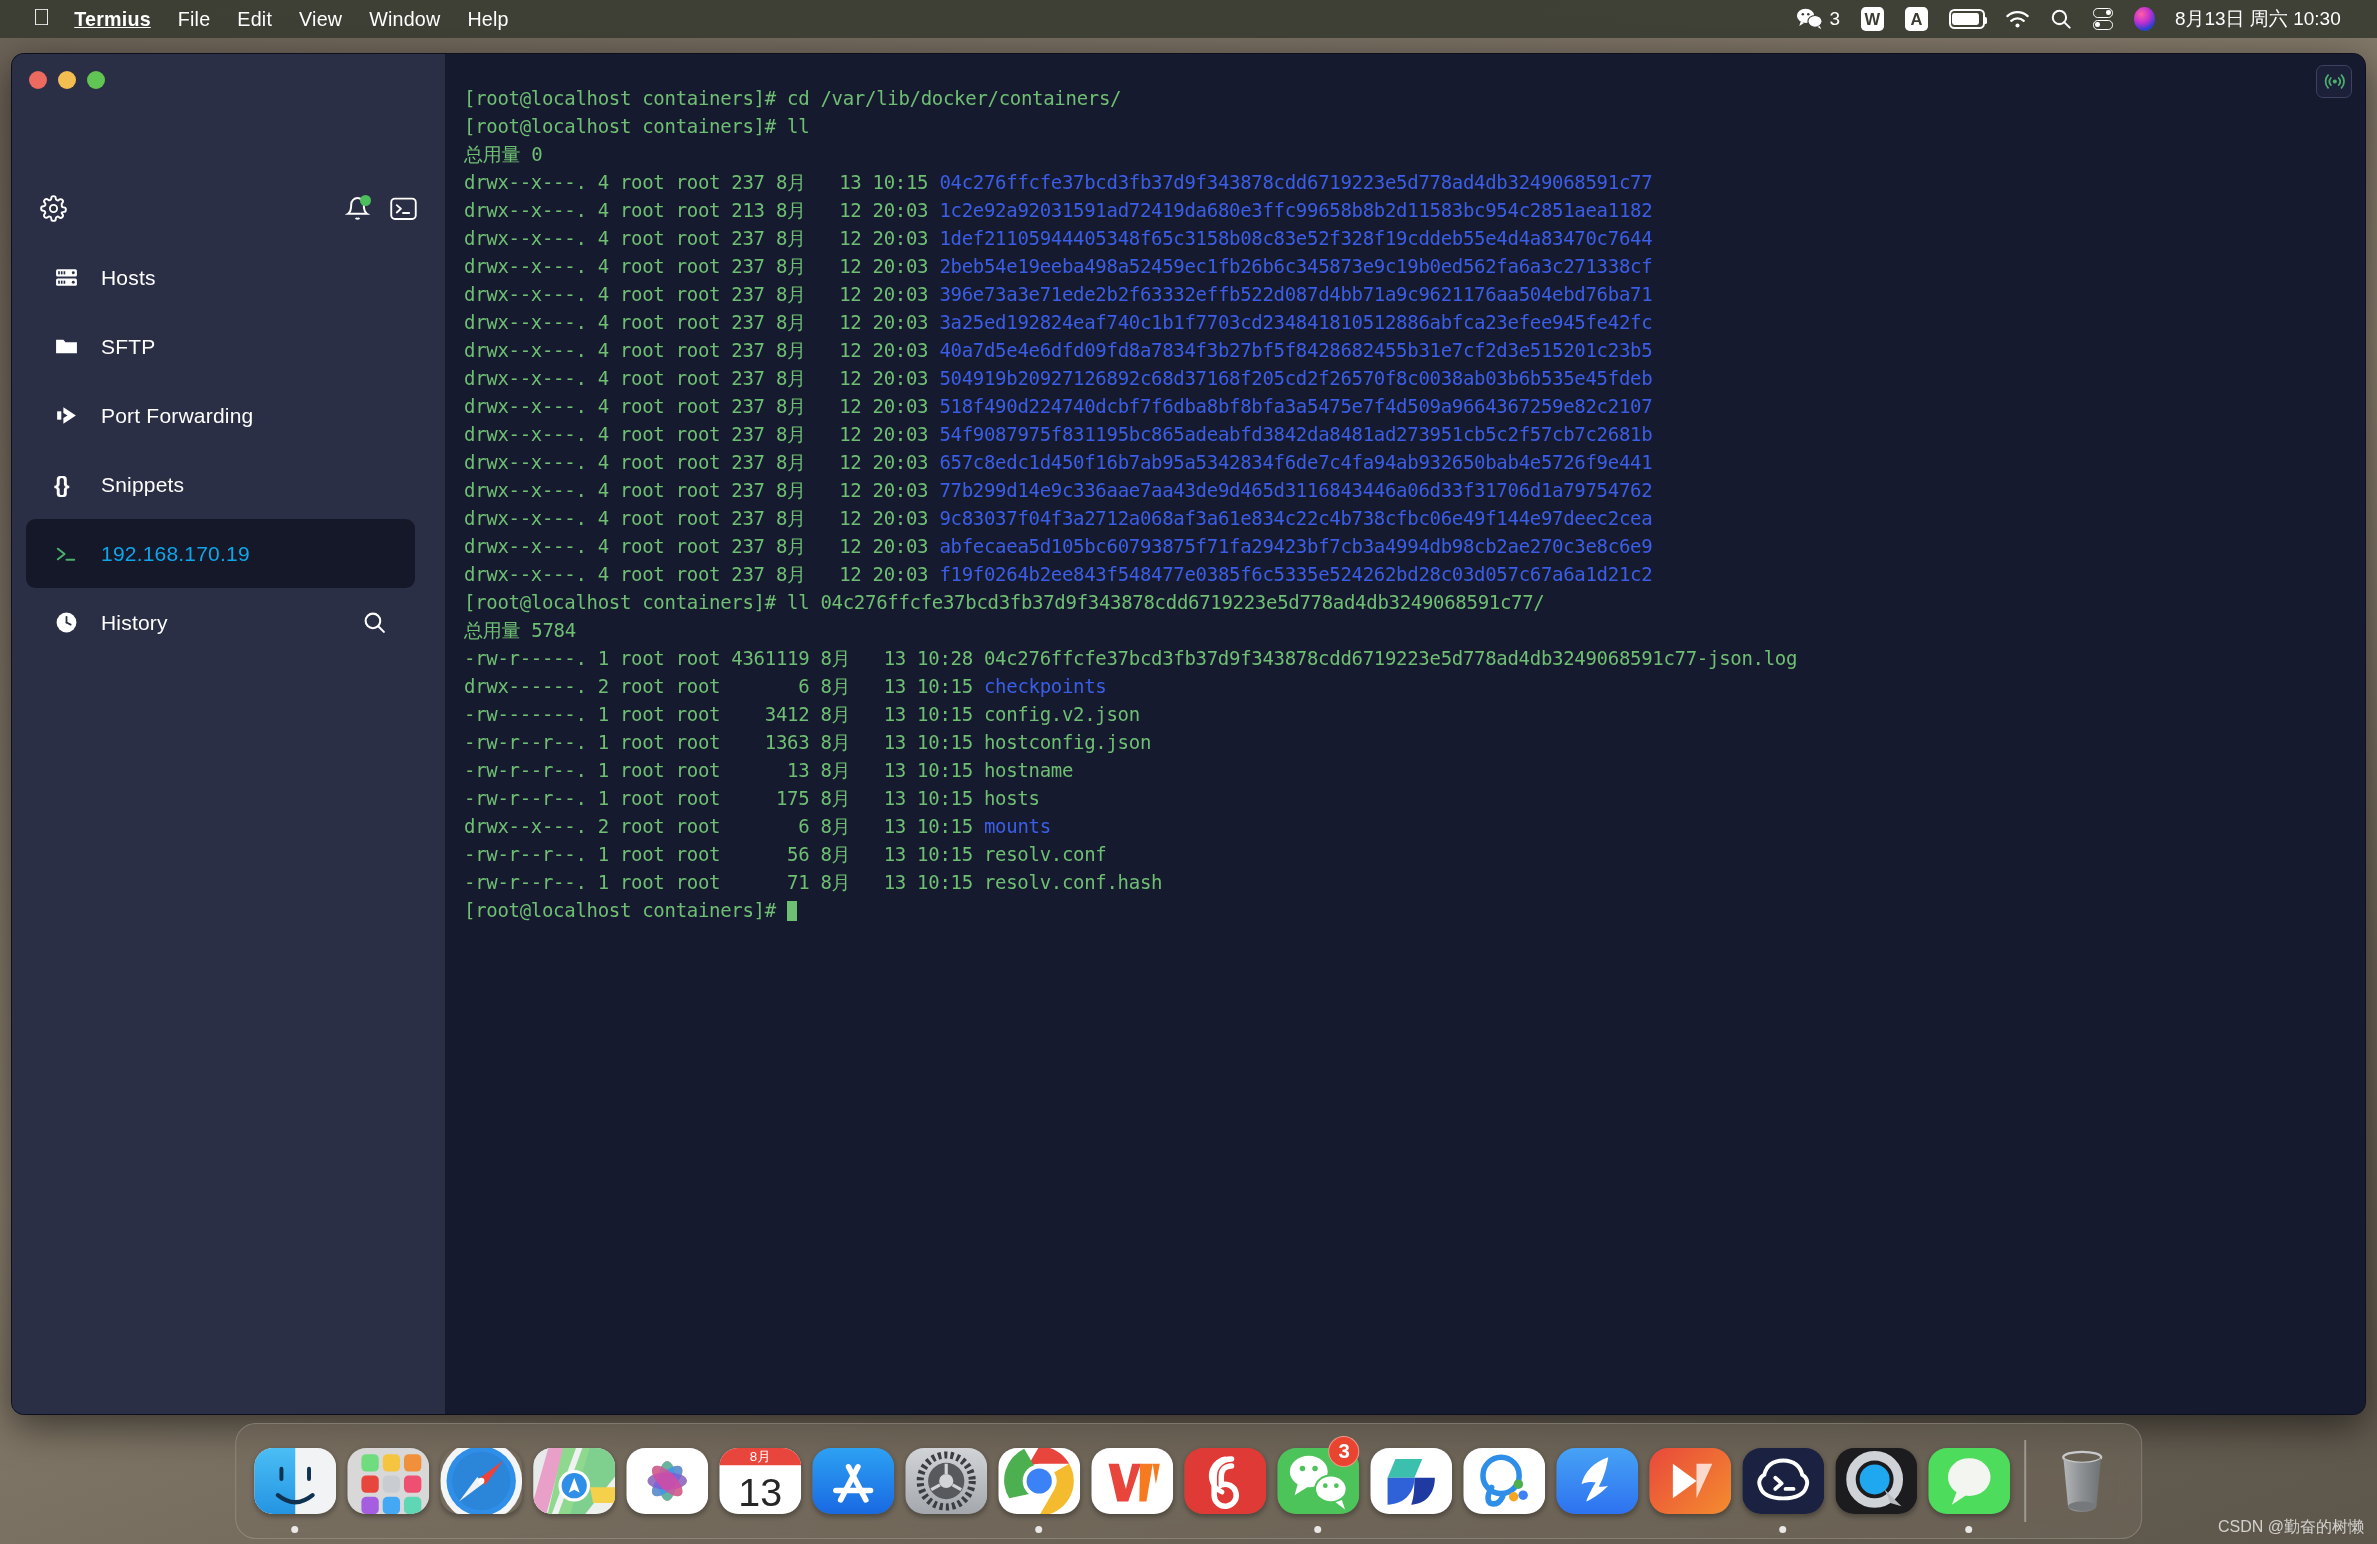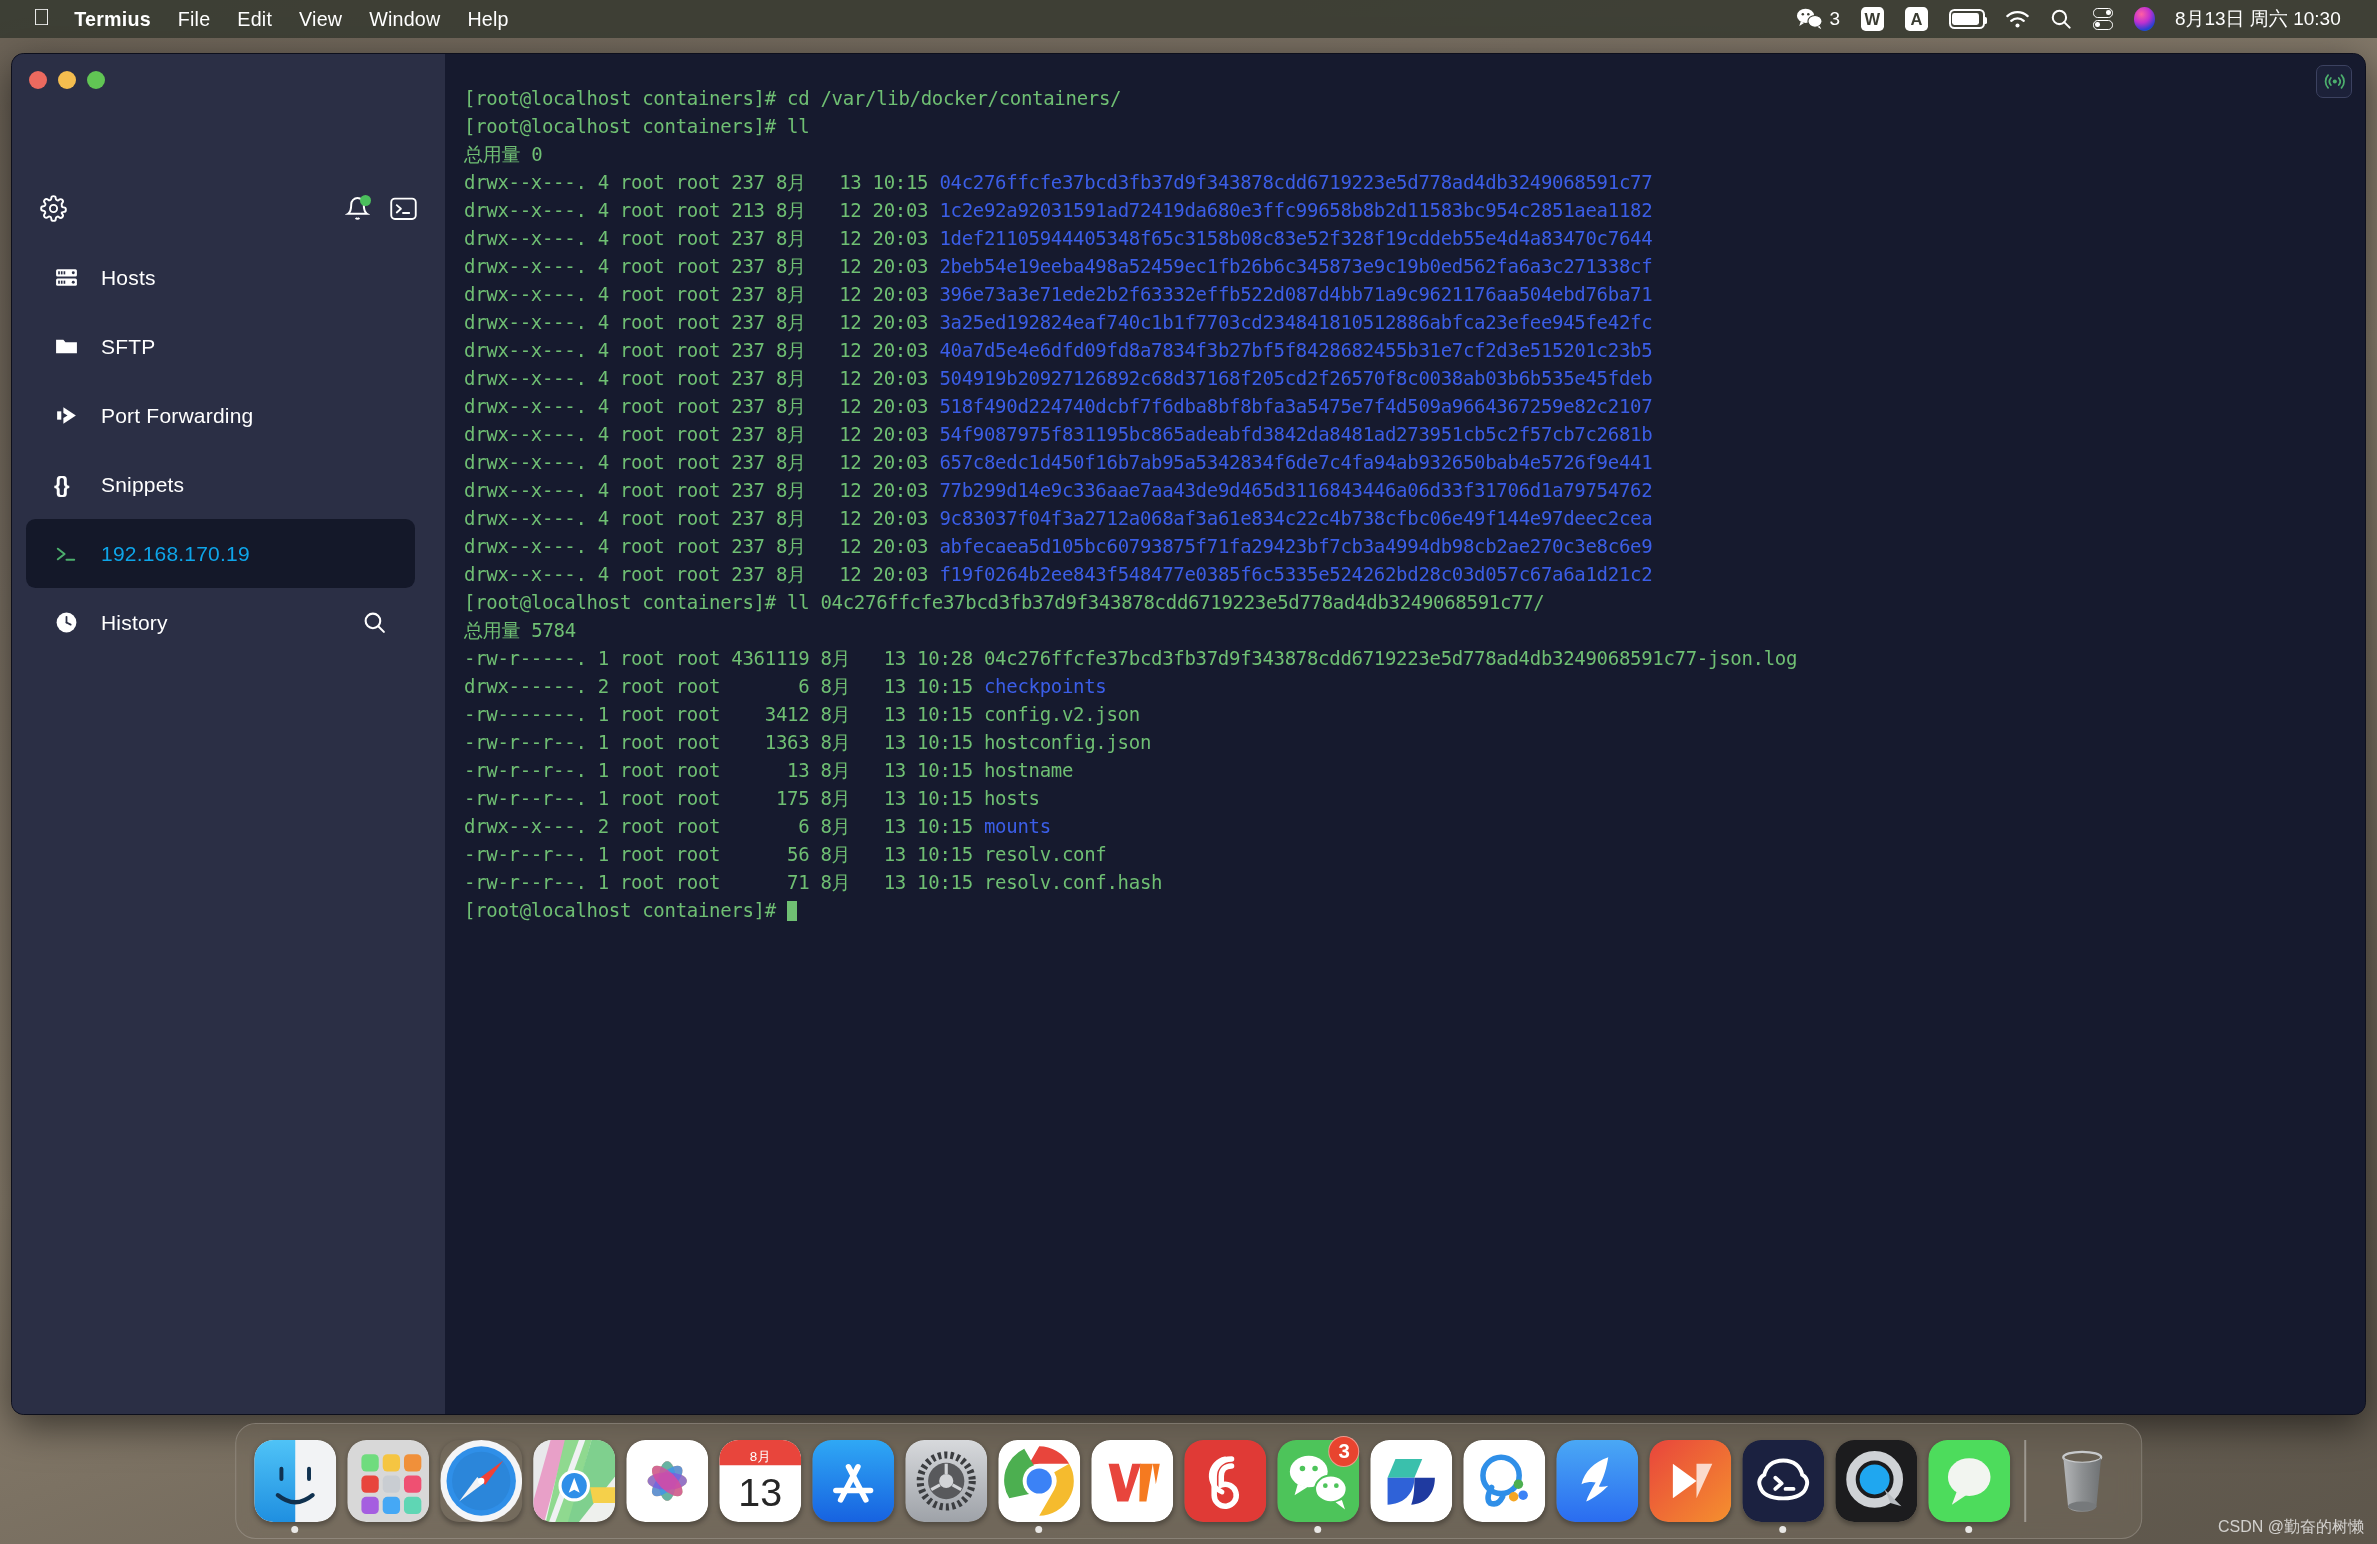--- a/index.html
+++ b/index.html
@@ -27,21 +27,21 @@
     font-size: 23.6px; line-height: 1;
     margin-right: 23.6px; margin-left: 15.7px;
     position: relative; top: -1.6px;
   }
   .menu-item {
     font-size: 19.7px;
     margin-right: 27px;
     white-space: nowrap;
     letter-spacing: 0.2px;
   }
-  .menu-item.bold { font-weight: bold; }
+  .menu-item.bold { font-weight: bold; text-decoration: underline; }
   #menubar-right {
     margin-left: auto;
     display: flex; align-items: center; gap: 20.4px;
     padding-right: 19px;
   }
   .tray-icon { display: flex; align-items: center; }
   .tray-badge { font-size: 19px; margin-left: 6.3px; }
   .boxed-glyph {
     width: 23.6px; height: 23.6px;
     background: #fff; color: #3a3c32;
@@ -199,21 +199,21 @@
     backdrop-filter: blur(11px);
     z-index: 40;
   }
   .dock-item {
     position: relative;
     width: 93px; height: 116px;
     display: flex; flex-direction: column;
     align-items: center; justify-content: center;
   }
   .dock-icon {
-    width: 82px; height: 82px;
+    width: 82px; height: 66px;
     border-radius: 19px;
     position: relative;
     overflow: hidden;
     box-shadow: 0 2.4px 5.5px rgba(0,0,0,0.3);
     display: flex; align-items: center; justify-content: center;
   }
   .run-dot {
     position: absolute; bottom: 6.3px;
     width: 7px; height: 7px; border-radius: 50%;
     background: rgba(255,255,255,0.85);

